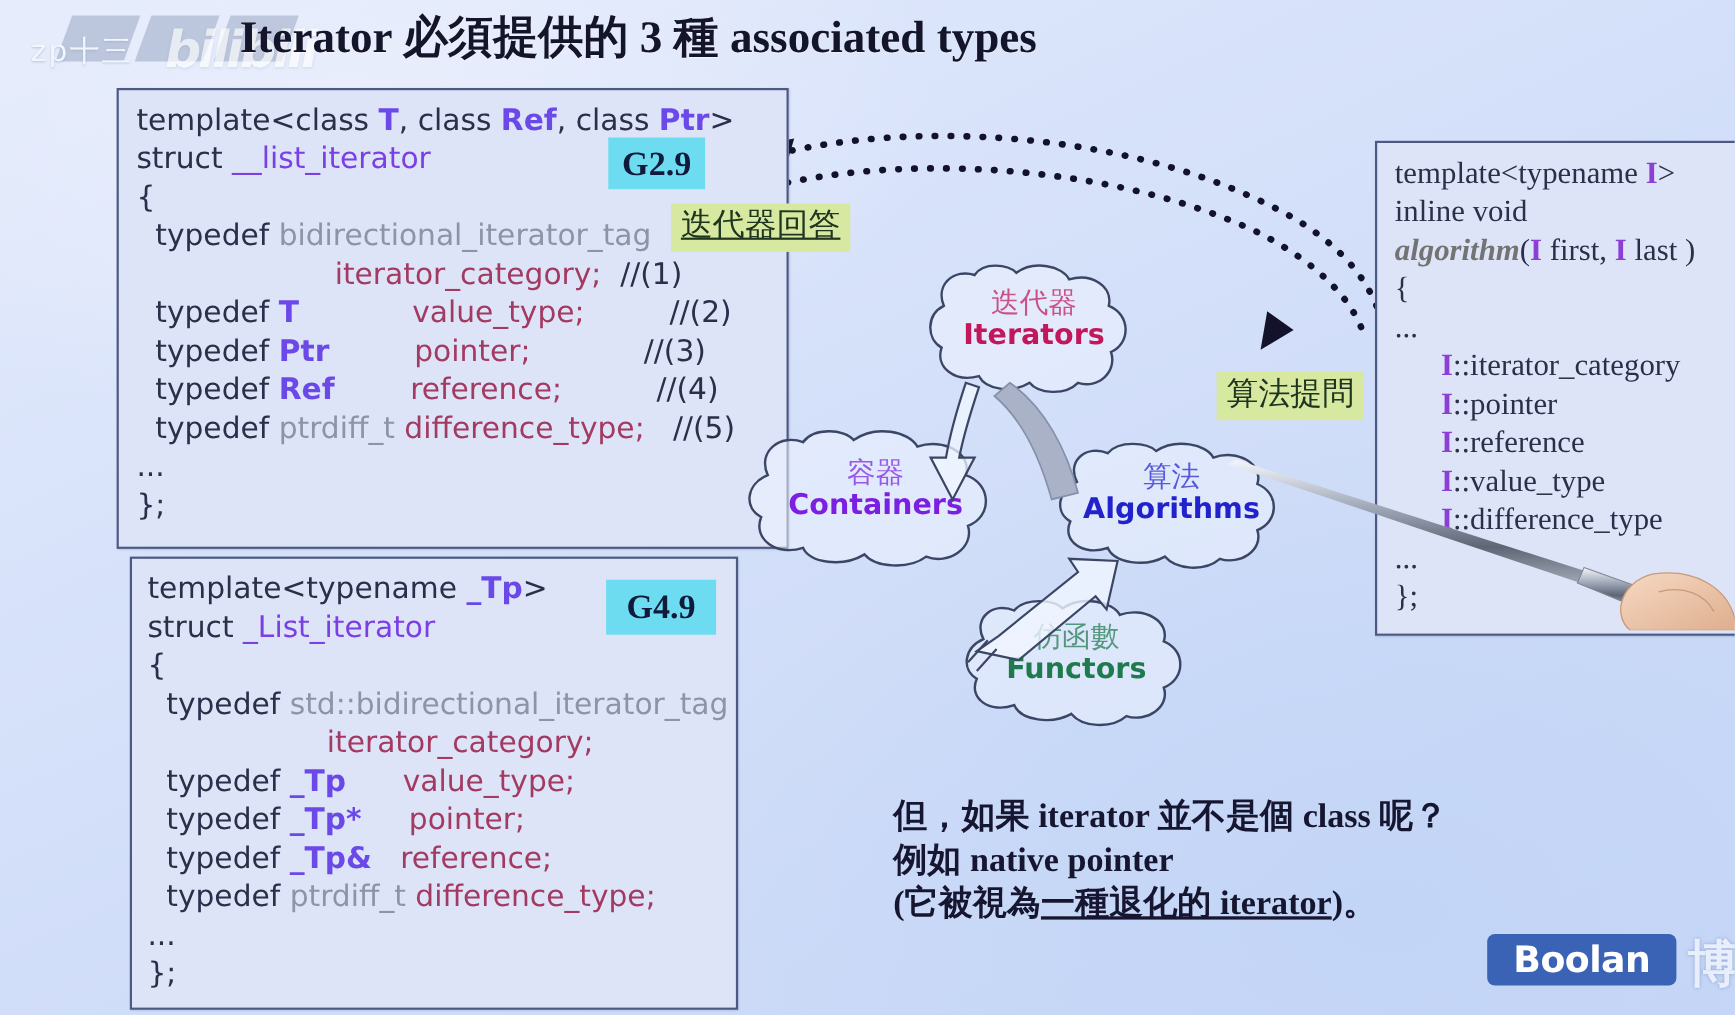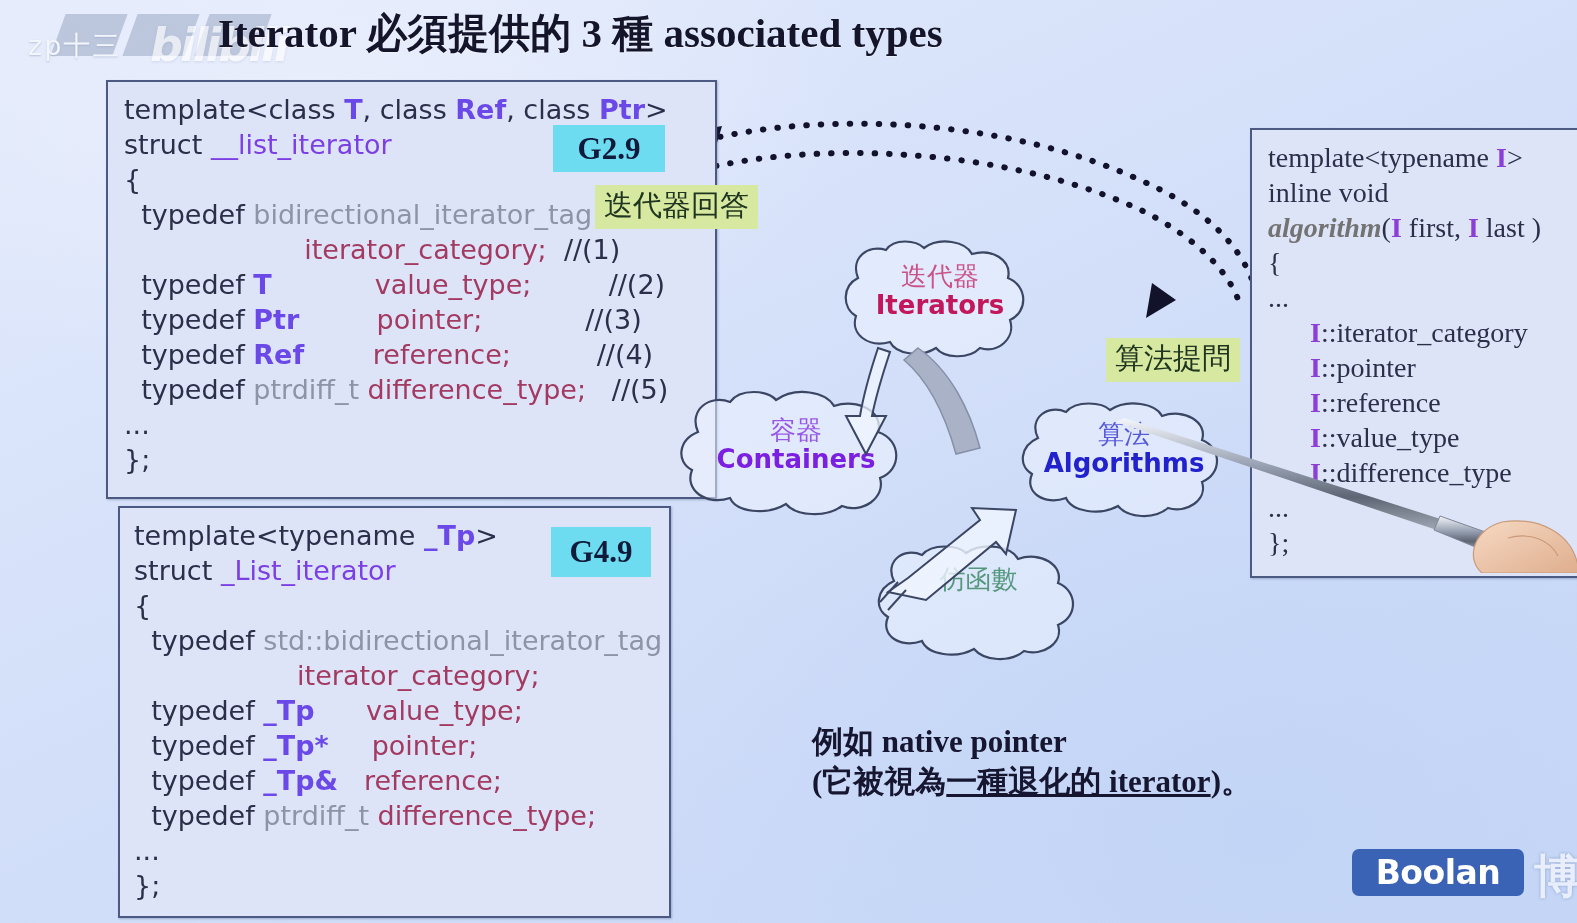--- a/index.html
+++ b/index.html
@@ -60,46 +60,46 @@
   .gray{color:#8d93a8;}                         
   .mem{color:#a33a62;}                          
   .cmt{color:#2b2f4a;}                          
   .nm{color:#7b3fe4;}                           
 
   .badge{
     position:absolute;background:#6ddcf0;color:#101a3a;
     font-family:"Liberation Serif","DejaVu Serif",serif;font-weight:bold;
     display:flex;align-items:center;justify-content:center;
   }
-  #badge-g29{left:553px;top:125px;width:112px;height:47px;font-size:31px;}
+  #badge-g29{left:553px;top:125px;width:88px;height:47px;font-size:31px;}
   #badge-g49{left:551px;top:527px;width:100px;height:50px;font-size:31px;}
 
   
   .sI{color:#8b3fd6;font-weight:bold;}
   .salg{color:#737373;font-weight:bold;font-style:italic;}
 
   
   .hl{
     position:absolute;background:#d7e9a0;color:#20351f;
     font-family:"Liberation Serif","DejaVu Serif",serif;
     font-size:29px;line-height:1;padding:6px 9px 9px 9px;white-space:nowrap;
   }
-  #hl-iter{left:595px;top:185px;}
+  #hl-iter{left:610px;top:185px;text-decoration:underline;}
   #hl-alg{left:1106px;top:338px;}
 
   
   .cloud{position:absolute;}
   .cloud svg{position:absolute;left:0;top:0;overflow:visible;}
   .cloudtxt{position:absolute;width:100%;text-align:center;line-height:1.12;}
   .cz{font-family:"DejaVu Sans","Liberation Sans",sans-serif;font-size:26px;}
   .ce{font-family:"DejaVu Sans","Liberation Sans",sans-serif;font-size:26px;font-weight:bold;}
 
   #cl-iter{left:840px;top:238px;width:200px;height:122px;}
   #cl-cont{left:676px;top:388px;width:240px;height:128px;}
-  #cl-alg {left:1018px;top:400px;width:212px;height:112px;text-decoration:underline;}
+  #cl-alg {left:959px;top:400px;width:212px;height:112px;text-decoration:underline;}
   #cl-func{left:876px;top:545px;width:205px;height:110px;}
 
   
   #bottomtext{
     position:absolute;left:812px;top:722px;
     font-family:"Liberation Serif","DejaVu Serif",serif;
     font-size:31px;font-weight:bold;color:#161630;line-height:1.28;
   }
   #bottomtext .u{text-decoration:underline;}
 
@@ -230,35 +230,37 @@
 
   <div class="cloud" id="cl-func">
     <svg width="205" height="110" viewBox="0 0 205 110">
       <path d="M18,36 C8,16 28,2 46,10 C56,-2 82,0 90,8 C108,-4 136,2 142,14
                C164,6 188,20 182,38 C202,46 202,72 182,80 C188,98 166,112 148,106
                C134,118 108,116 98,104 C80,114 52,110 46,96 C24,104 4,90 12,72
                C-2,64 0,44 18,36 Z" fill="rgba(236,242,255,0.55)" stroke="#3a4663" stroke-width="2.2"></path>
     </svg>
     <div class="cloudtxt" style="top:20px;">
       <div class="cz" style="color:#1f7a4d;opacity:.72">仿函數</div>
+      <div class="ce" style="color:#1f7a4d">Functors</div>
     </div>
   </div>
 
   <svg style="position:absolute;left:650px;top:330px;width:480px;height:300px;pointer-events:none;">
 
     <path d="M240,22 C232,46 226,66 222,86 L236,86 L216,124 L196,86 L210,86 C214,62 220,42 228,18 Z" fill="rgba(240,245,255,0.75)" stroke="#3a4663" stroke-width="2"></path>
 
     <path d="M268,18 C300,40 320,80 330,118 L306,124 C296,88 280,52 254,30 Z" fill="#a9b2c6" stroke="#8590a8" stroke-width="1.5"></path>
 
     <path d="M238,262 L258,248 L330,190 L322,178 L366,180 L356,224 L346,212 L276,270 Z" fill="rgba(240,245,255,0.8)" stroke="#3a4663" stroke-width="2"></path>
     <path d="M230,272 L248,252" stroke="#3a4663" stroke-width="2" fill="none"></path>
     <path d="M238,280 L256,260" stroke="#3a4663" stroke-width="2" fill="none"></path>
   </svg>
 
   <div id="bottomtext">
+    <div>但，如果 iterator 並不是個 class 呢？</div>
     <div>例如 native pointer</div>
     <div>
       <span>(它被視為</span><span class="u">一種退化的 iterator</span><span>)。</span>
     </div>
   </div>
 
   <svg id="stick" viewBox="0 0 470 175">
     <defs>
       <linearGradient id="metal" x1="0" y1="0" x2="0" y2="1">
         <stop offset="0%" stop-color="#f4f6fa"></stop>

